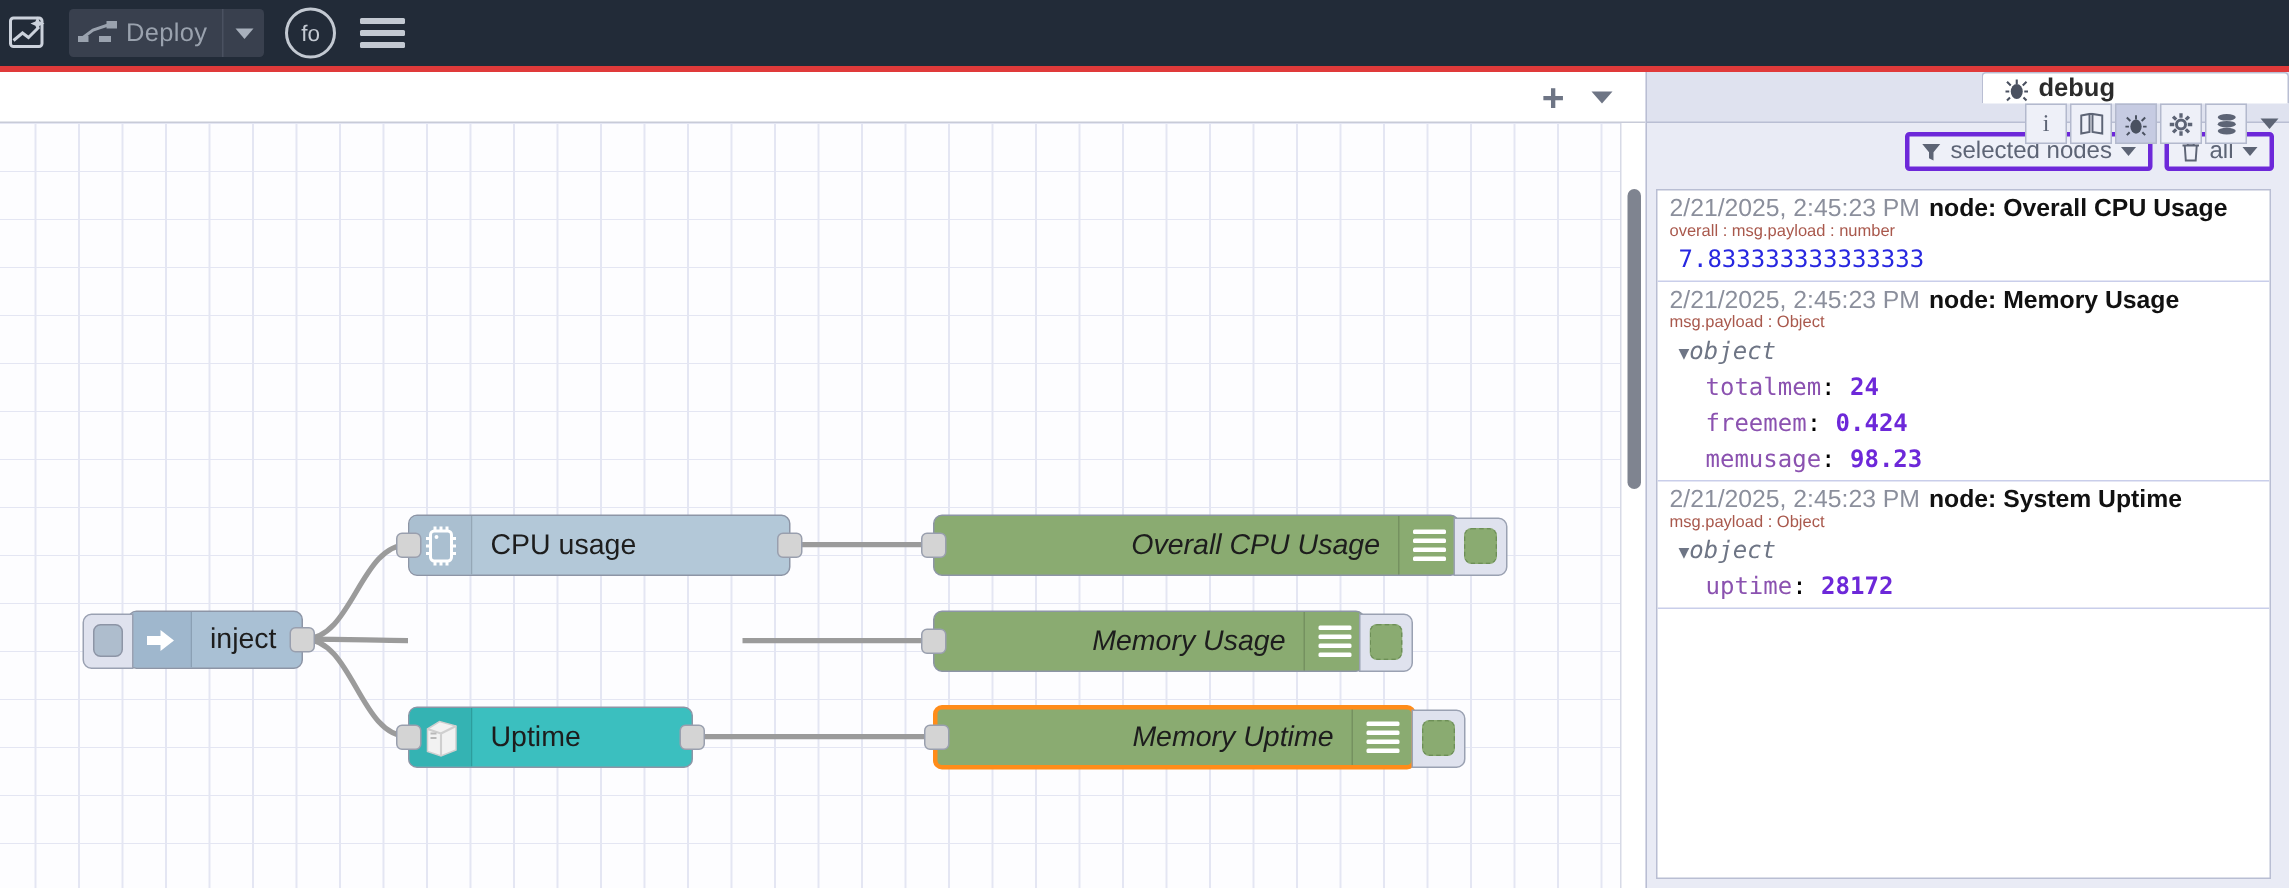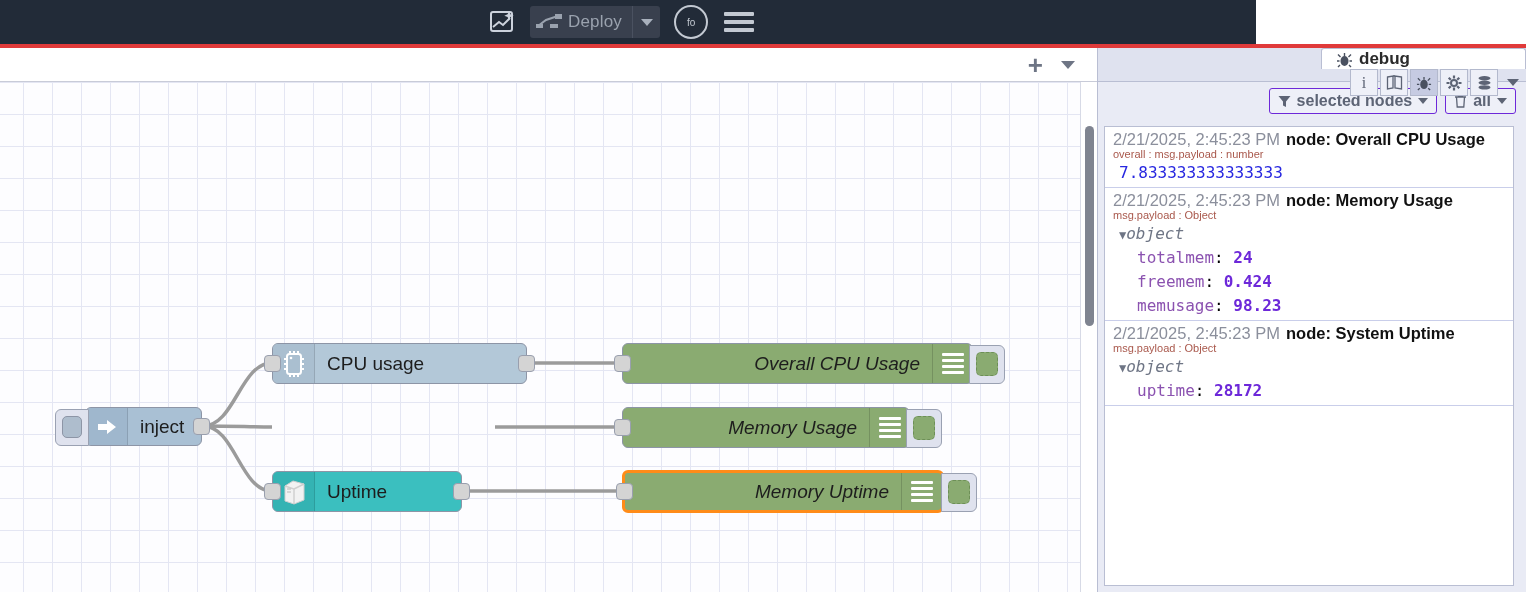--- a/index.html
+++ b/index.html
@@ -6,23 +6,23 @@
   html, body {
     width: 1526px; height: 592px;
     overflow: hidden;
     font-family: "Liberation Sans", sans-serif;
     background: #fff;
   }
   #app { position: relative; width: 1526px; height: 592px; }
 
   
   .header {
-    position: absolute; left: 0; top: 0; width: 1256px; height: 44px;
+    position: absolute; left: 0; top: 0; width: 1526px; height: 44px;
     background: #222b38;
-    display: flex; align-items: center; justify-content: center;
+    display: flex; align-items: center; justify-content: flex-start;
   }
   .header-red {
     position: absolute; left: 0; top: 44px; width: 1526px; height: 4px;
     background: #e03a3a;
   }
   .hdr-icon-btn {
     width: 36px; height: 36px; margin-right: 10px;
     display: flex; align-items: center; justify-content: center;
     cursor: pointer;
   }
@@ -40,21 +40,21 @@
     border-left: 1px solid #4a5160;
   }
   .caret-d {
     width:0;height:0;border-left:6px solid transparent;border-right:6px solid transparent;
     border-top:7px solid #a8b0bc;
   }
   .avatar {
     width: 34px; height: 34px; border-radius: 50%;
     border: 2px solid #c3c9d2; color: #c3c9d2;
     display:flex; align-items:center; justify-content:center;
-    font-size: 10px; margin-right: 16px; cursor: pointer;
+    font-size: 15px; margin-right: 16px; cursor: pointer;
   }
   .hamburger { width: 30px; margin-right: 18px; cursor: pointer; }
   .hamburger span {
     display:block; height:4px; background:#c3c9d2; border-radius:1px; margin:4px 0;
   }
 
   
   .canvas-wrap {
     position: absolute; left: 0; top: 48px; width: 1097px; height: 544px;
     background: #fff;
@@ -177,23 +177,23 @@
     cursor: pointer; color:#5d6475;
   }
   .tool-btn.active { background: #c6cbe2; }
   .tool-caret { width: 26px; display:flex; align-items:center; justify-content:center; cursor:pointer; }
 
   .filterbar {
     height: 38px; display: flex; align-items: center; justify-content: flex-end;
     padding-right: 10px; gap: 8px; background: #e9ebf5;
   }
   .pill {
-    height: 26px; background: #eef0f8; border: 1px solid #6d28d9; border-radius: 3px;
+    height: 26px; background: #eef0f8; border: 3px solid #6d28d9; border-radius: 3px;
     display:flex; align-items:center; gap: 6px; padding: 0 8px;
-    font-size: 16px; color: #5d6475; cursor: pointer; font-weight: bold;
+    font-size: 16px; color: #5d6475; cursor: pointer;
   }
 
   .msglist {
     position: absolute; left: 6px; right: 12px; top: 78px; bottom: 6px;
     background: #fff; border: 1px solid #b9bed3; overflow: hidden;
   }
   .msg { border-bottom: 1px solid #c9ceea; padding: 3px 8px 5px 8px; }
   .msg-head { font-size: 16.5px; white-space: nowrap; }
   .msg-time { color: #8b8f9c; }
   .msg-node { color: #111; font-weight: bold; margin-left: 6px; }

